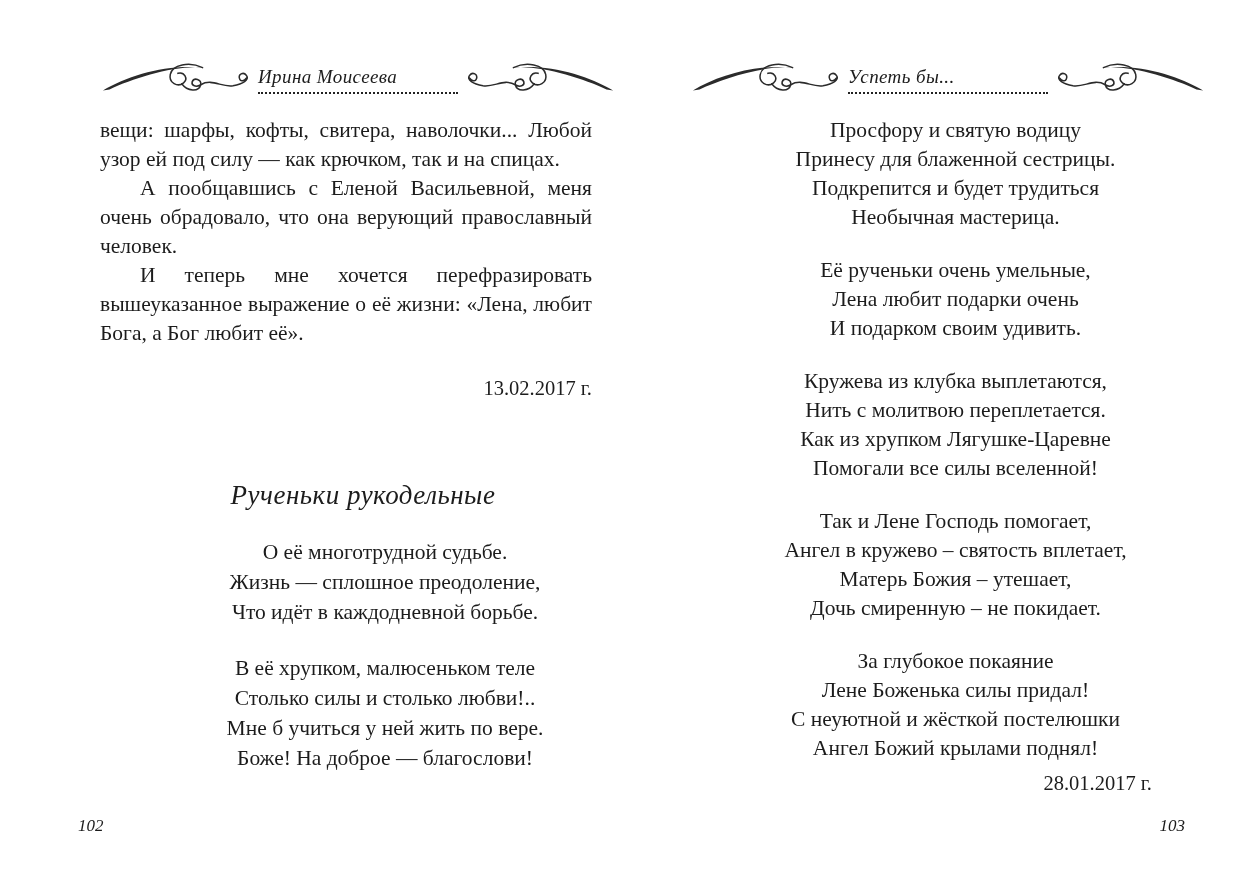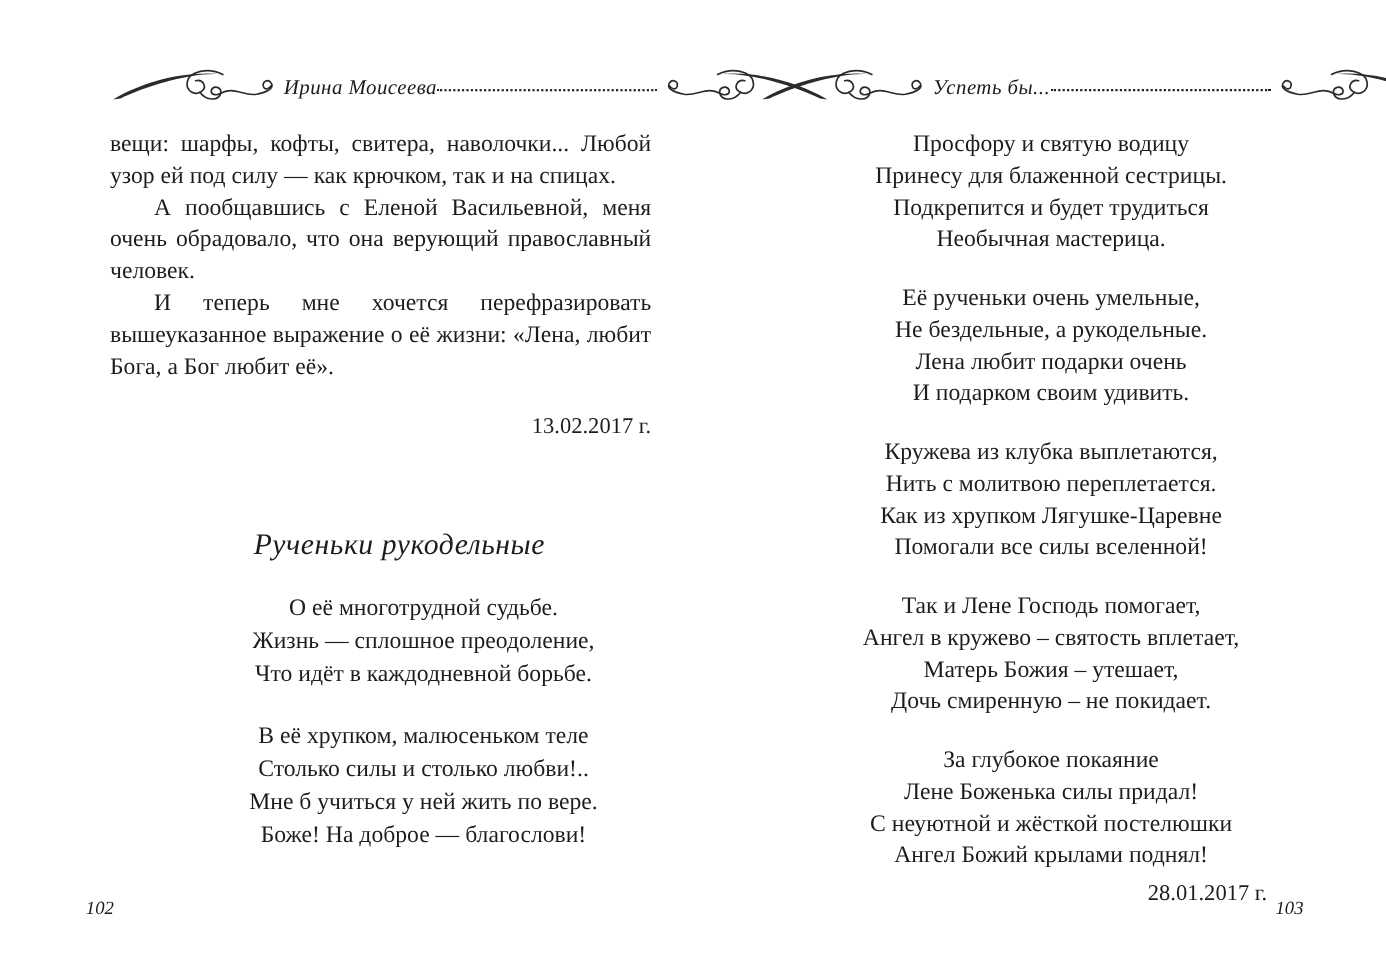--- a/index.html
+++ b/index.html
@@ -13,21 +13,21 @@
   }
   .page{position:absolute;top:52px;}
   .page-left{left:100px;width:492px;}
   .page-right{left:690px;width:466px;}
 
   
   .page-header{display:flex;align-items:center;justify-content:space-between;height:56px;}
   .flourish{flex:0 0 auto;width:152px;height:44px;}
   .flourish svg{display:block;width:100%;height:100%;}
   .flourish.mirrored svg{transform:scaleX(-1);}
-  .header-center{flex:1 1 auto;display:flex;flex-direction:row;align-items:center;padding:0 6px;}
+  .header-center{flex:1 1 auto;display:flex;flex-direction:column;align-items:flex-start;padding:0 6px;}
   .running-title{font-style:italic;font-size:19px;letter-spacing:.4px;white-space:nowrap;}
   .dotted-rule{width:200px;height:0;border-bottom:2.6px dotted #222;margin-top:4px;}
 
   
   .prose{margin-top:8px;font-size:21.5px;line-height:29px;text-align:justify;}
   .prose .para{text-indent:40px;}
   .prose .para:first-child{text-indent:0;}
 
   .date-line{font-size:20.5px;line-height:24px;text-align:right;}
   .date-left{margin-top:28px;}
@@ -132,21 +132,20 @@
 
     <div class="poem poem-right">
         <div class="stanza">
           <div class="poem-line">Просфору и святую водицу</div>
           <div class="poem-line">Принесу для блаженной сестрицы.</div>
           <div class="poem-line">Подкрепится и будет трудиться</div>
           <div class="poem-line">Необычная мастерица.</div>
         </div>
         <div class="stanza">
           <div class="poem-line">Её рученьки очень умельные,</div>
-          <div class="poem-line">Не бездельные, а рукодельные.</div>
           <div class="poem-line">Лена любит подарки очень</div>
           <div class="poem-line">И подарком своим удивить.</div>
         </div>
         <div class="stanza">
           <div class="poem-line">Кружева из клубка выплетаются,</div>
           <div class="poem-line">Нить с молитвою переплетается.</div>
           <div class="poem-line">Как из хрупком Лягушке-Царевне</div>
           <div class="poem-line">Помогали все силы вселенной!</div>
         </div>
         <div class="stanza">

